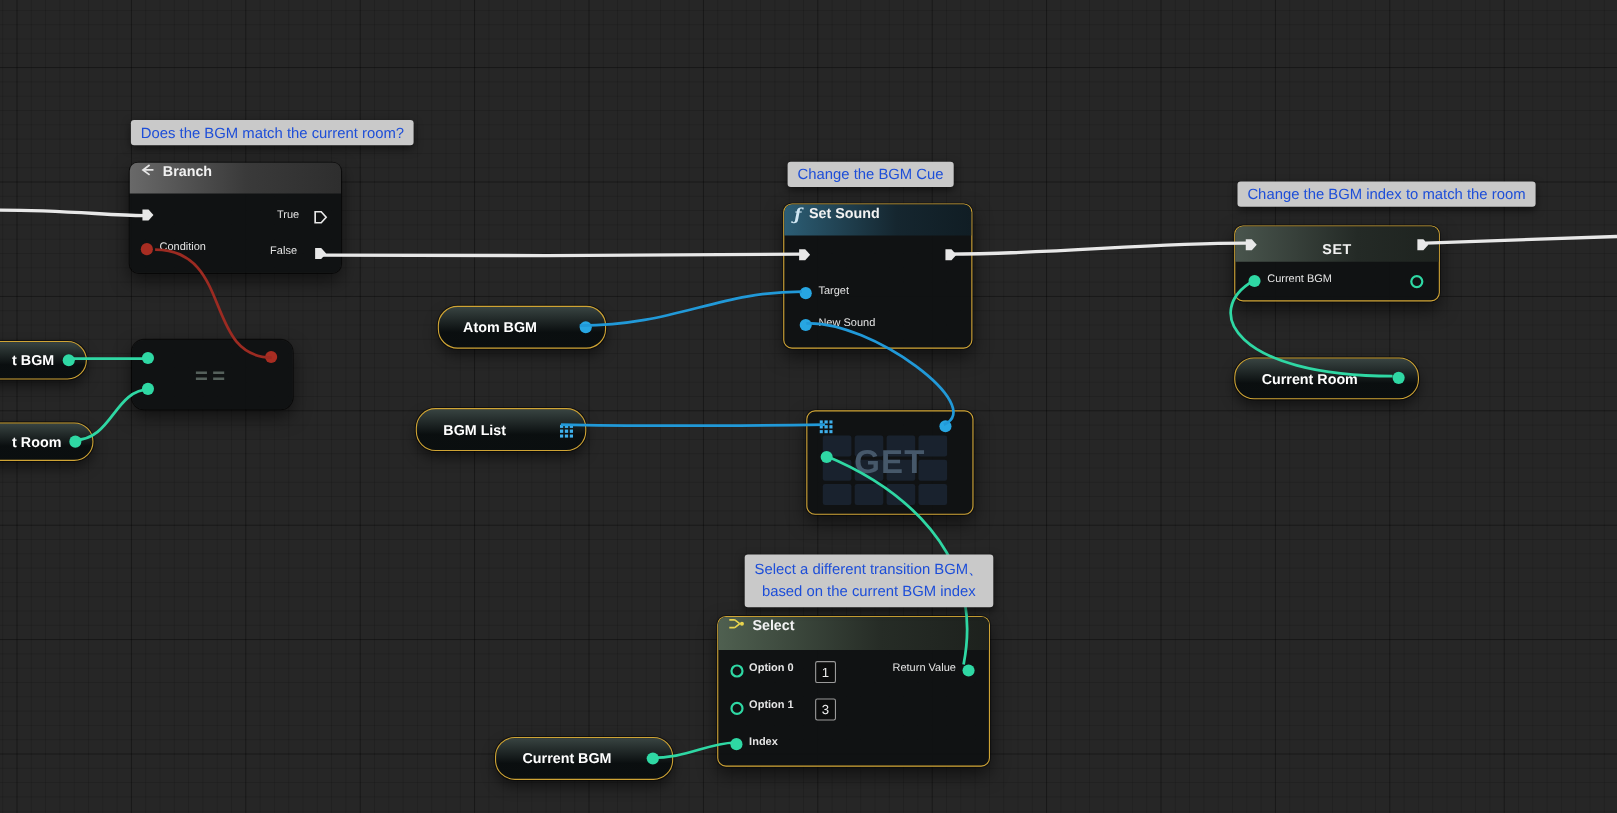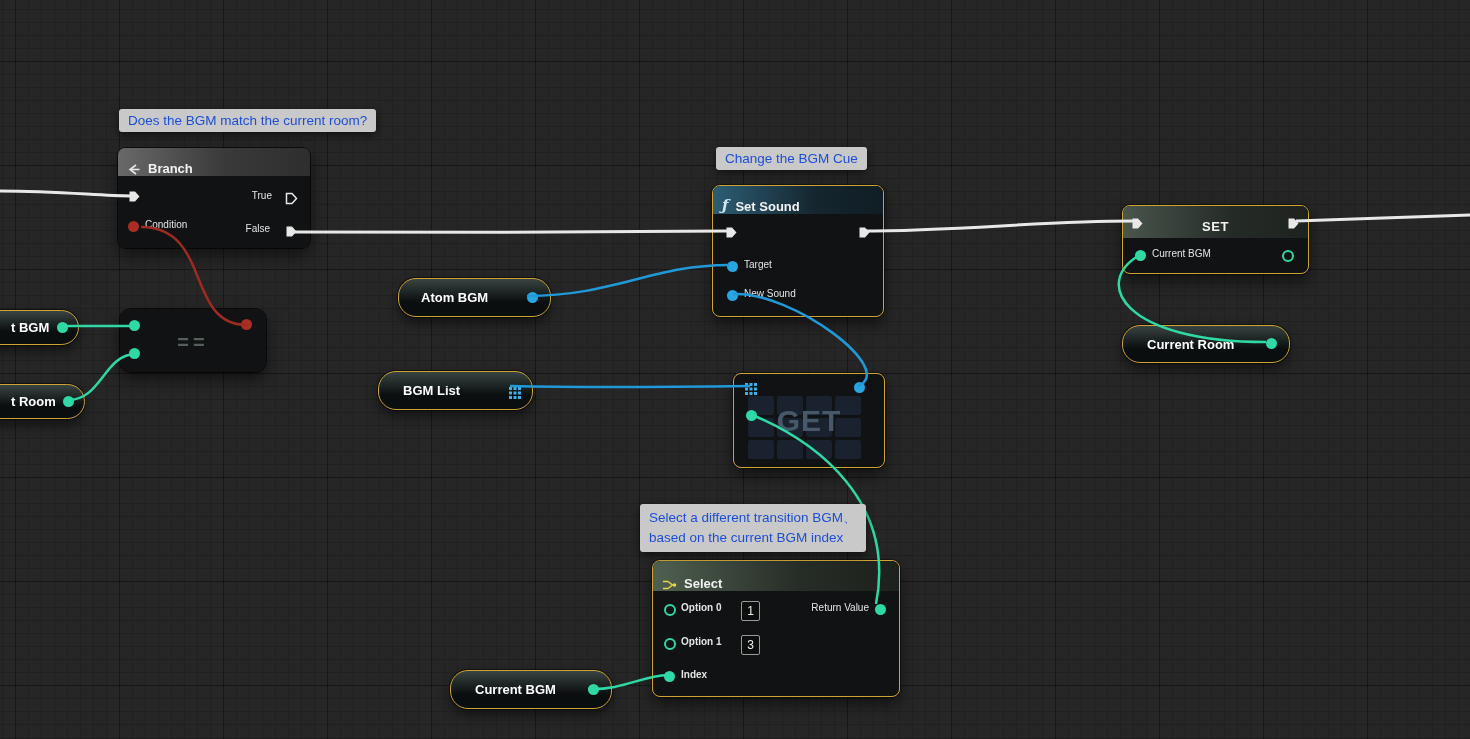--- a/index.html
+++ b/index.html
@@ -13,21 +13,21 @@
       linear-gradient(90deg, rgba(0,0,0,0.13) 1px, transparent 1px);
     background-size:104px 104px,104px 104px,13px 13px,13px 13px;
     background-position:15px 61px,15px 61px,2px 9px,2px 9px;
     font-family:"Liberation Sans", sans-serif;
     -webkit-font-smoothing:antialiased;
   }
   .wires{position:absolute;left:0;top:0;z-index:3;pointer-events:none;}
   .node{position:absolute;z-index:2;border-radius:8px;background:rgba(15,17,18,0.94);
         box-shadow:0 0 0 1px rgba(0,0,0,0.65),0 7px 16px rgba(0,0,0,0.55);}
   .node.selected{border:1.5px solid #cfa435;box-shadow:0 0 0 1px rgba(0,0,0,0.4),0 7px 16px rgba(0,0,0,0.55);}
-  .nheader{height:28px;display:flex;align-items:flex-end;gap:7px;padding:0 9px;
+  .nheader{height:28px;display:flex;align-items:flex-start;gap:7px;padding:0 9px;
            border-radius:7px 7px 0 0;color:#f2f2f2;font-weight:bold;font-size:13px;}
   .hdr-branch{background:linear-gradient(90deg,#696969,#3a3a3a 55%,#2e2e2e);}
   .hdr-setsound{background:linear-gradient(90deg,#2c5e75,#15262f 60%,#101d24);}
   .hdr-select{background:linear-gradient(90deg,#4f6050,#262c26 60%,#1d211d);}
   .hdr-setvar{background:linear-gradient(90deg,#49554d,#242a26 60%,#1e231f);border-radius:7px 7px 0 0;height:32px;}
   .pill{position:absolute;z-index:2;border-radius:18px;border:1.5px solid #cfa435;
         background:linear-gradient(180deg, rgba(92,108,102,0.55), rgba(10,14,15,0.92) 62%), #0d1315;
         box-shadow:0 0 0 1px rgba(0,0,0,0.5),0 6px 12px rgba(0,0,0,0.5);
         display:flex;align-items:center;}
   .pill .plabel{color:#ffffff;font-weight:bold;font-size:13px;white-space:nowrap;}
@@ -73,21 +73,22 @@
     <path d="M588,689 C624,690 641,676 668,675" stroke="#2fd8a4" stroke-width="2.5" fill="none"></path>
     <path d="M1140,255 C1092,282 1122,342 1266,342" stroke="#2fd8a4" stroke-width="2.5" fill="none"></path>
 
     <path d="M527,296 C614,296 652,265 729,265" stroke="#2199d8" stroke-width="2.5" fill="none"></path>
     <path d="M858,386 C898,370 792,291 733,294" stroke="#2199d8" stroke-width="2.5" fill="none"></path>
     <path d="M510,386 C594,388 672,387 750,386" stroke="#2199d8" stroke-width="2.5" fill="none"></path>
   </svg>
 
   <div class="tooltip" style="left:119px;top:109px;">Does the BGM match the current room?</div>
   <div class="tooltip" style="left:716px;top:147px;">Change the BGM Cue</div>
-  <div class="tooltip" style="left:640px;top:504px;line-height:20px;">
+  <div class="tooltip" style="left:1125px;top:165px;">Change the BGM index to match the room</div>
+  <div class="tooltip" style="left:677px;top:504px;line-height:20px;text-align:center;">
     <div>Select a different transition BGM、</div>
     <div>based on the current BGM index</div>
   </div>
 
   <div class="node" style="left:118px;top:148px;width:192px;height:100px;">
     <div class="nheader hdr-branch">
       <svg width="14" height="13">
         <path d="M9,2 L3,6.5 L9,11" stroke="#e6e6e6" stroke-width="1.6" fill="none"></path>
         <path d="M3.5,6.5 H12.5" stroke="#e6e6e6" stroke-width="1.6"></path>
       </svg>

